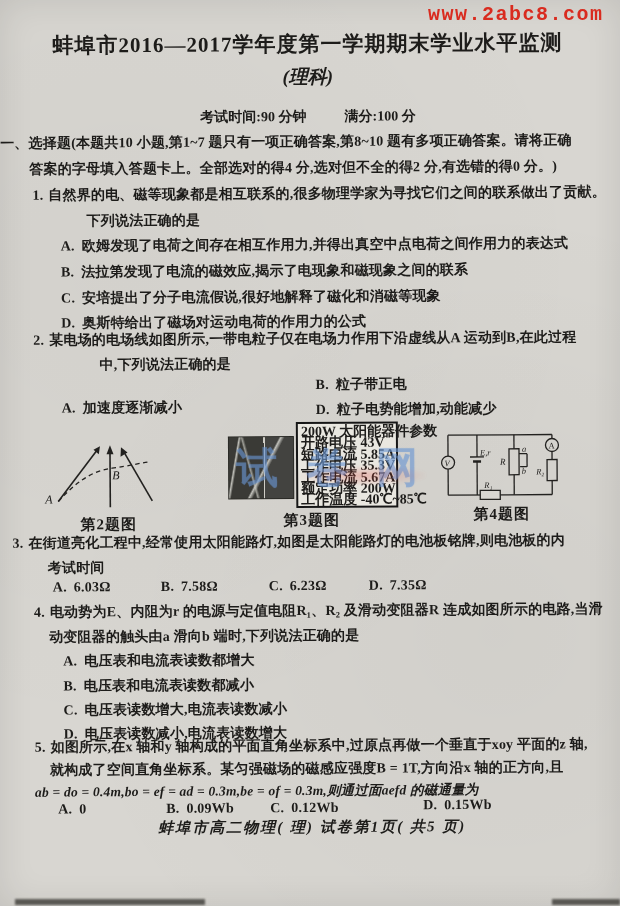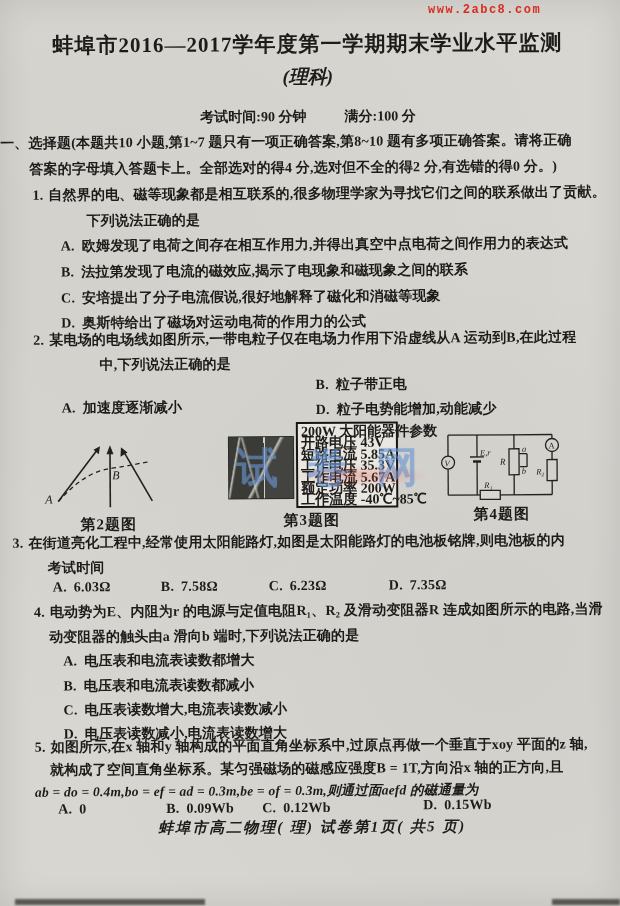--- a/index.html
+++ b/index.html
@@ -14,21 +14,21 @@
     font-family:"Liberation Serif", serif;
     color:#1d1c1a;
   }
   .tilt{position:absolute;inset:0;transform:rotate(-0.35deg);}
   .line{position:absolute;white-space:nowrap;font-size:14px;font-weight:600;letter-spacing:0.2px;}
   .qnum{margin-right:5px;}
   .opt-label{margin-right:7px;}
   .site-url{
     position:absolute;left:428px;top:3px;
     font-family:"Liberation Mono", monospace;
-    font-size:12px;font-weight:700;letter-spacing:1.5px;text-align:center;
+    font-size:20px;font-weight:700;letter-spacing:1.5px;text-align:center;
   }
   .title{
     position:absolute;left:0;top:30px;width:620px;text-align:center;
     font-size:21px;font-weight:700;letter-spacing:1px;
   }
   .subject-row{
     position:absolute;left:0;top:64px;width:620px;
     display:flex;justify-content:center;align-items:baseline;
   }
   .subject{font-size:27px;font-weight:700;letter-spacing:2px;}
@@ -207,21 +207,21 @@
     <div class="line" style="left:47px;top:558px;">考试时间</div>
     <div class="line" style="left:52px;top:578px;">
       <span class="opt-label">A.</span><span>6.03Ω</span>
     </div>
     <div class="line" style="left:160px;top:578px;">
       <span class="opt-label">B.</span><span>7.58Ω</span>
     </div>
     <div class="line" style="left:268px;top:578px;">
       <span class="opt-label">C.</span><span>6.23Ω</span>
     </div>
-    <div class="line" style="left:388px;top:578px;font-family:Liberation Serif, serif;">
+    <div class="line" style="left:368px;top:578px;font-family:Liberation Serif, serif;">
       <span class="opt-label">D.</span><span>7.35Ω</span>
     </div>
 
     <div class="line" style="left:33px;top:602px;">
       <span class="qnum">4.</span><span>电动势为E、内阻为r 的电源与定值电阻R₁、R₂ 及滑动变阻器R 连成如图所示的电路,当滑</span>
     </div>
     <div class="line" style="left:48px;top:627px;">动变阻器的触头由a 滑向b 端时,下列说法正确的是</div>
     <div class="line" style="left:62px;top:651px;">
       <span class="opt-label">A.</span><span>电压表和电流表读数都增大</span>
     </div>
@@ -239,21 +239,21 @@
       <span class="qnum">5.</span><span>如图所示,在x 轴和y 轴构成的平面直角坐标系中,过原点再做一个垂直于xoy 平面的z 轴,</span>
     </div>
     <div class="line" style="left:48px;top:760px;">就构成了空间直角坐标系。某匀强磁场的磁感应强度B = 1T,方向沿x 轴的正方向,且</div>
     <div class="line math" style="left:33px;top:782px;font-size:13.5px;">ab = do = 0.4m,bo = ef = ad = 0.3m,be = of = 0.3m,则通过面aefd 的磁通量为</div>
     <div class="line" style="left:56px;top:800px;">
       <span class="opt-label">A.</span><span>0</span>
     </div>
     <div class="line" style="left:164px;top:800px;">
       <span class="opt-label">B.</span><span>0.09Wb</span>
     </div>
-    <div class="line" style="left:260px;top:800px;">
+    <div class="line" style="left:268px;top:800px;">
       <span class="opt-label">C.</span><span>0.12Wb</span>
     </div>
     <div class="line" style="left:377px;top:798px;margin-left:44px;">
       <span class="opt-label">D.</span><span>0.15Wb</span>
     </div>
 
     <div class="footer">蚌埠市高二物理( 理) 试卷第1页( 共5 页)</div>
   </div>
 
   <div class="edge-shadow" style="left:15px;top:899px;width:190px;"></div>

